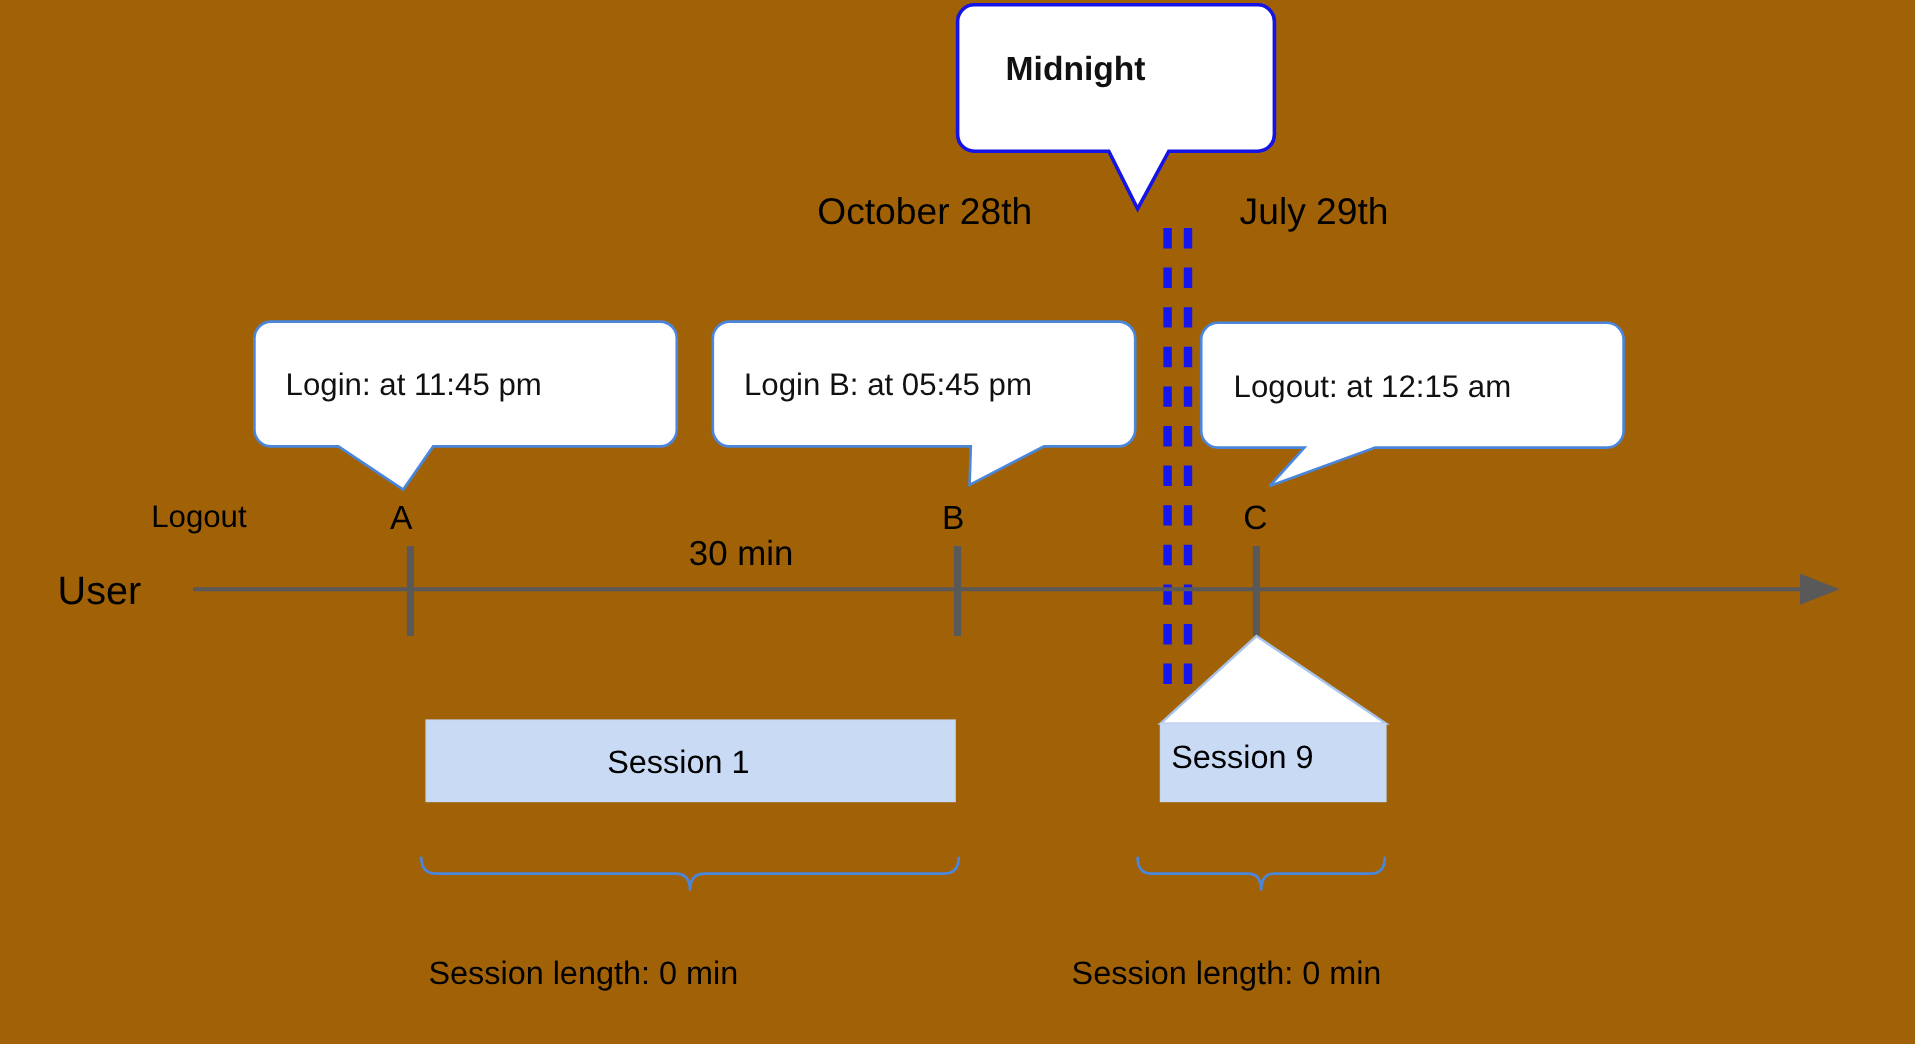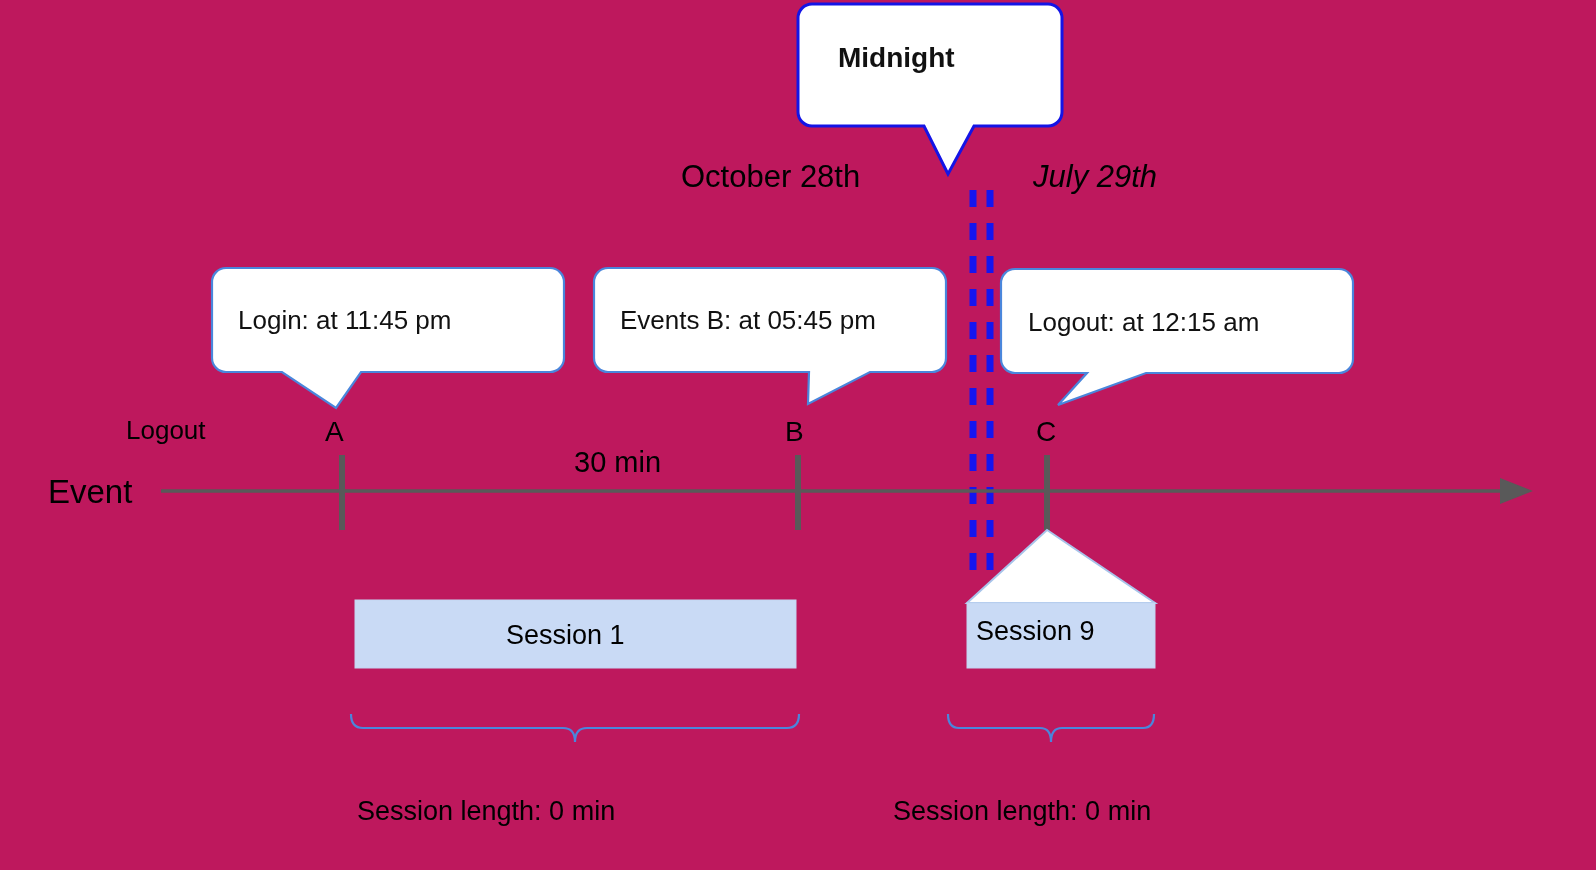--- a/index.html
+++ b/index.html
@@ -1,33 +1,33 @@
 <!DOCTYPE html>
 <html><head>
 <meta charset="utf-8">
 <style>
   html,body{margin:0;padding:0;background:#ffffff;}
   body{width:1596px;height:870px;overflow:hidden;
        font-family:"Liberation Sans","DejaVu Sans",sans-serif;color:#000;}
-  #stage{position:relative;width:1596px;height:870px;background:#be185d;}
+  #stage{position:relative;width:1596px;height:870px;background:#a16207;}
   #svg-layer{position:absolute;left:0;top:0;width:1596px;height:870px;}
 
   .lbl{position:absolute;white-space:nowrap;color:#000;}
 
   
   .callout-text{position:absolute;white-space:nowrap;font-size:26px;color:#111;}
   .callout-text .b{font-weight:normal;}
 
   .t-midnight{left:838px;top:42px;font-size:28px;font-weight:bold;}
   .t-login{left:238px;top:305px;}
   .t-eventb{left:620px;top:305px;}
   .t-logout{left:1028px;top:307px;}
 
   .t-july28{left:681px;top:159px;font-size:31px;}
-  .t-july29{left:1033px;top:159px;font-size:31px;font-style:italic;}
+  .t-july29{left:1033px;top:159px;font-size:31px;}
 
   .t-events{left:126px;top:415px;font-size:26px;}
   .t-user{left:48px;top:473px;font-size:33px;}
 
   .t-A{left:325px;top:416px;font-size:28px;}
   .t-B{left:785px;top:416px;font-size:28px;}
   .t-C{left:1036px;top:416px;font-size:28px;}
 
   .t-30min{left:538px;top:446px;font-size:29px;margin-left:36px;}
 
@@ -99,32 +99,32 @@
 
   </svg>
 
   <div class="callout-text t-midnight">Midnight</div>
 
   <div class="callout-text t-login">
     <span class="b">Login:</span><span> at 11:45 pm</span>
   </div>
 
   <div class="callout-text t-eventb">
-    <span class="b">Events B:</span><span> at 05:45 pm</span>
+    <span class="b">Login B:</span><span> at 05:45 pm</span>
   </div>
 
   <div class="callout-text t-logout">
     <span class="b">Logout:</span><span> at 12:15 am</span>
   </div>
 
   <div class="lbl t-july28">October 28th</div>
   <div class="lbl t-july29">July 29th</div>
 
   <div class="lbl t-events">Logout</div>
-  <div class="lbl t-user">Event</div>
+  <div class="lbl t-user">User</div>
 
   <div class="lbl t-A">A</div>
   <div class="lbl t-B">B</div>
   <div class="lbl t-C">C</div>
 
   <div class="lbl t-30min">30 min</div>
 
   <div class="lbl t-s1">Session 1</div>
   <div class="lbl t-s2">Session 9</div>
 

